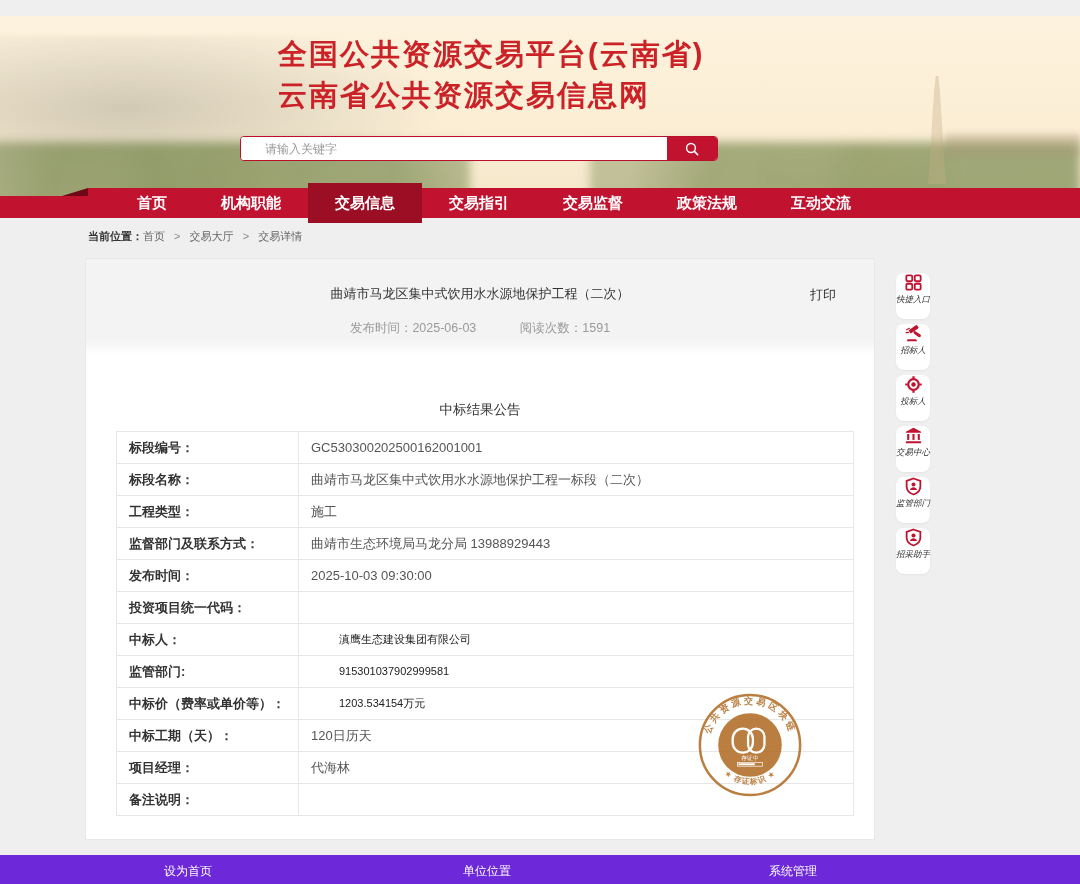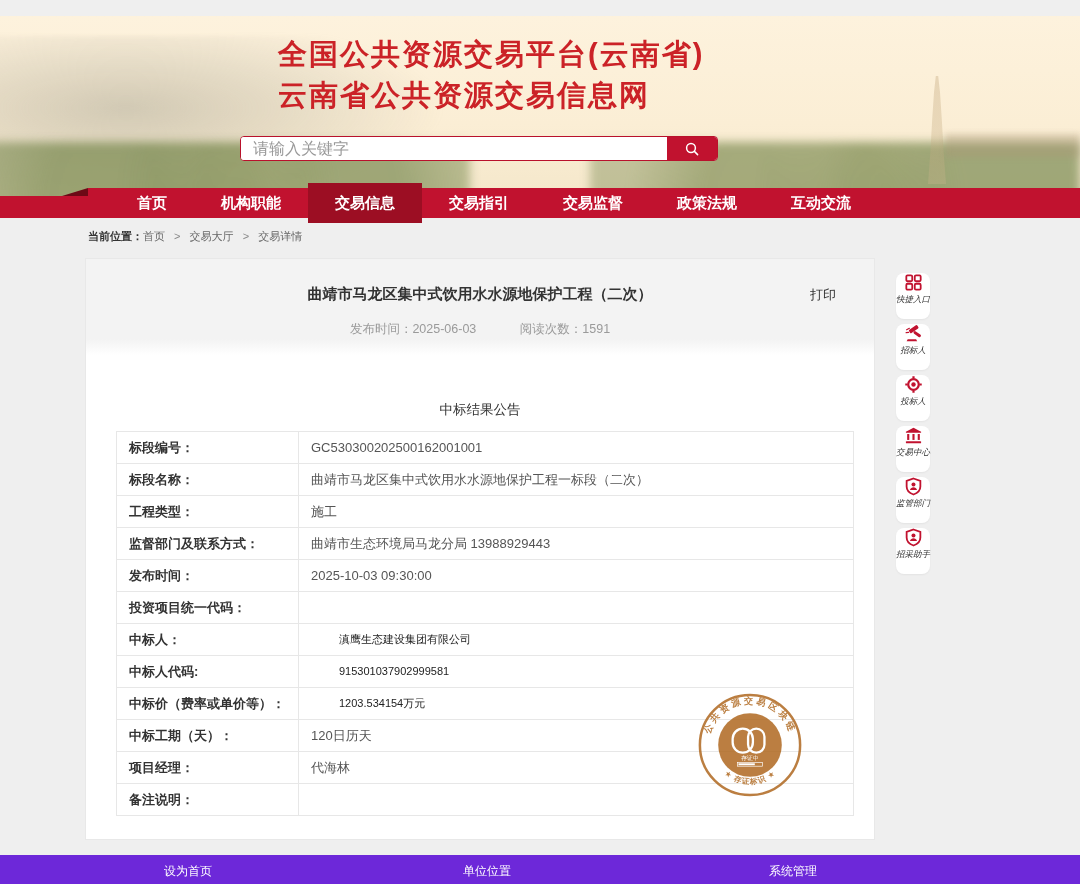--- a/index.html
+++ b/index.html
@@ -26,21 +26,21 @@
      background:linear-gradient(#b99a6c,#cbb68e);
      clip-path:polygon(46% 0,54% 0,60% 15%,66% 40%,72% 70%,80% 100%,20% 100%,28% 70%,34% 40%,40% 15%); }
   .building { position:absolute; left:945px; top:118px; width:135px; height:24px;
      background:rgba(172,150,118,.35); filter:blur(3px); }
 
   .hero-title { position:absolute; left:278px; top:18px; color:#cb2227; font-weight:bold;
      font-size:29px; line-height:41px; letter-spacing:2px; }
 
   .search { position:absolute; left:240px; top:120px; width:478px; height:25px; display:flex;
      border:1px solid #b9112c; border-radius:4px; overflow:hidden; background:#fff; }
-  .search input { flex:1; border:none; outline:none; padding:0 12px; font-size:16px; color:#333;
+  .search input { flex:1; border:none; outline:none; padding:0 24px; font-size:12px; color:#333;
      font-family:inherit; background:#fff; }
   .search input::placeholder { color:#999; }
   .search-btn { width:50px; border:none; background:#c1122f; cursor:pointer; display:flex;
      align-items:center; justify-content:center; }
 
   
   .nav-strip  { position:absolute; left:0; top:196px; width:1080px; height:22px; background:#c1122f; }
   .nav-raised { position:absolute; left:88px; top:188px; right:0; height:30px; background:#c1122f; }
   .nav-fold   { position:absolute; left:62px; top:188px; width:26px; height:8px; background:#6d0916;
      clip-path:polygon(100% 0,100% 100%,0 100%); }
@@ -53,21 +53,21 @@
   .breadcrumb { position:absolute; left:88px; top:229px; font-size:11px; color:#666; }
   .bc-prefix { font-weight:bold; color:#333; }
   .bc-link { cursor:pointer; }
   .bc-sep { margin:0 6px; color:#888; }
 
   
   .card { position:absolute; left:85px; top:258px; width:790px; height:582px; background:#fff;
      border:1px solid #e8e8e8; }
   .card-head { position:relative; height:96px;
      background:linear-gradient(180deg,#f3f3f3 0%,#f3f3f3 80px,#ffffff 96px); }
-  .a-title { padding-top:26px; text-align:center; font-size:15px; font-weight:bold; color:#333; }
+  .a-title { padding-top:26px; text-align:center; font-size:13px; font-weight:normal; color:#333; }
   .print { position:absolute; right:38px; top:27px; background:none; border:none; font-size:13px;
      color:#333; cursor:pointer; font-family:inherit; }
   .a-meta { margin-top:17px; text-align:center; font-size:12.5px; color:#9a9a9a; }
   .a-meta span { margin:12px 20px; }
 
   .section-title { margin-top:46px; text-align:center; font-size:13.5px; color:#333; }
 
   .info-table { position:absolute; left:30px; top:172px; width:738px; border-collapse:collapse; }
   .info-table th, .info-table td { border:1px solid #e7e7e7; padding:8px 12px; font-size:13px;
      line-height:15px; text-align:left; vertical-align:middle; }
@@ -190,21 +190,21 @@
             <th>投资项目统一代码：</th>
             <td></td>
           </tr>
 
           <tr class="bold-row">
             <th>中标人：</th>
             <td>滇鹰生态建设集团有限公司</td>
           </tr>
 
           <tr class="bold-row">
-            <th>中标人代码:</th>
+            <th>监管部门:</th>
             <td>915301037902999581</td>
           </tr>
 
           <tr class="bold-row">
             <th>中标价（费率或单价等）：</th>
             <td>1203.534154万元</td>
           </tr>
 
           <tr>
             <th>中标工期（天）：</th>

